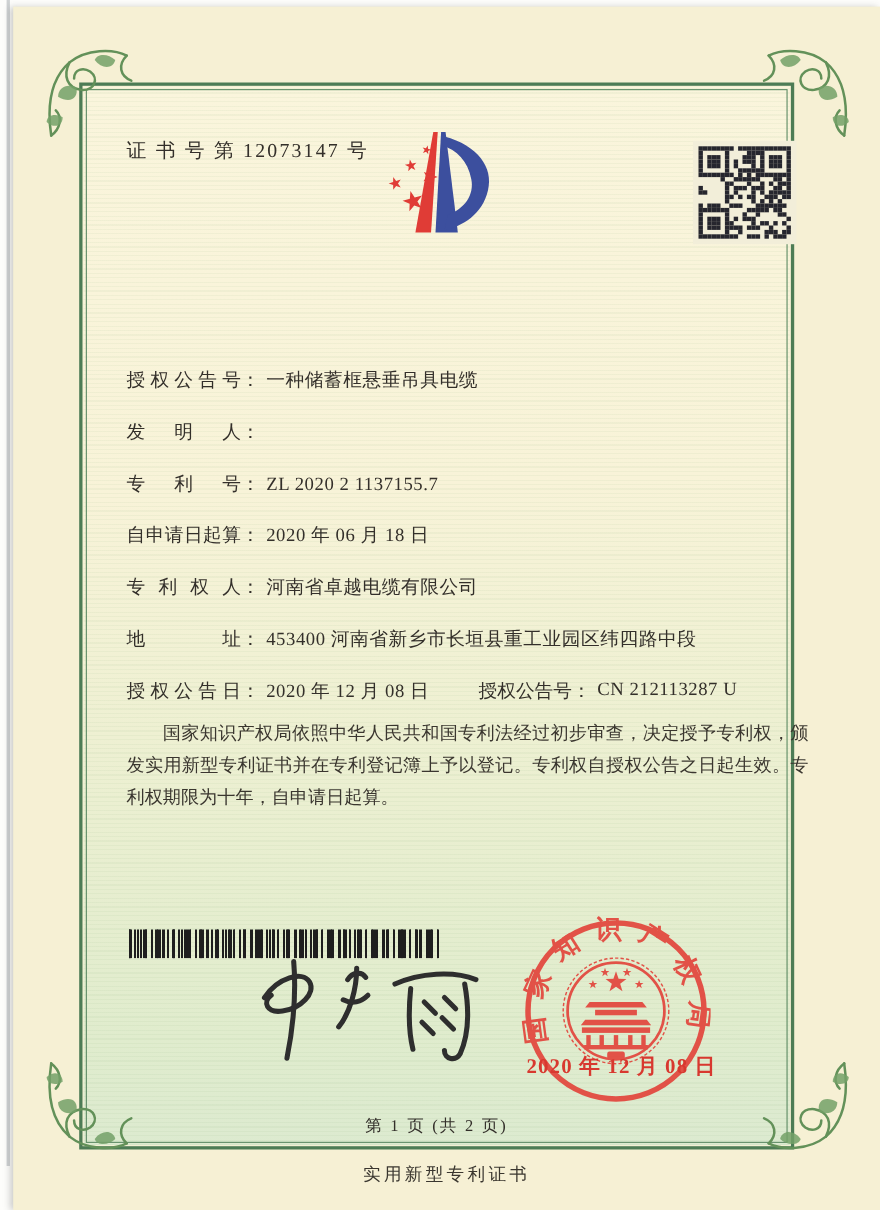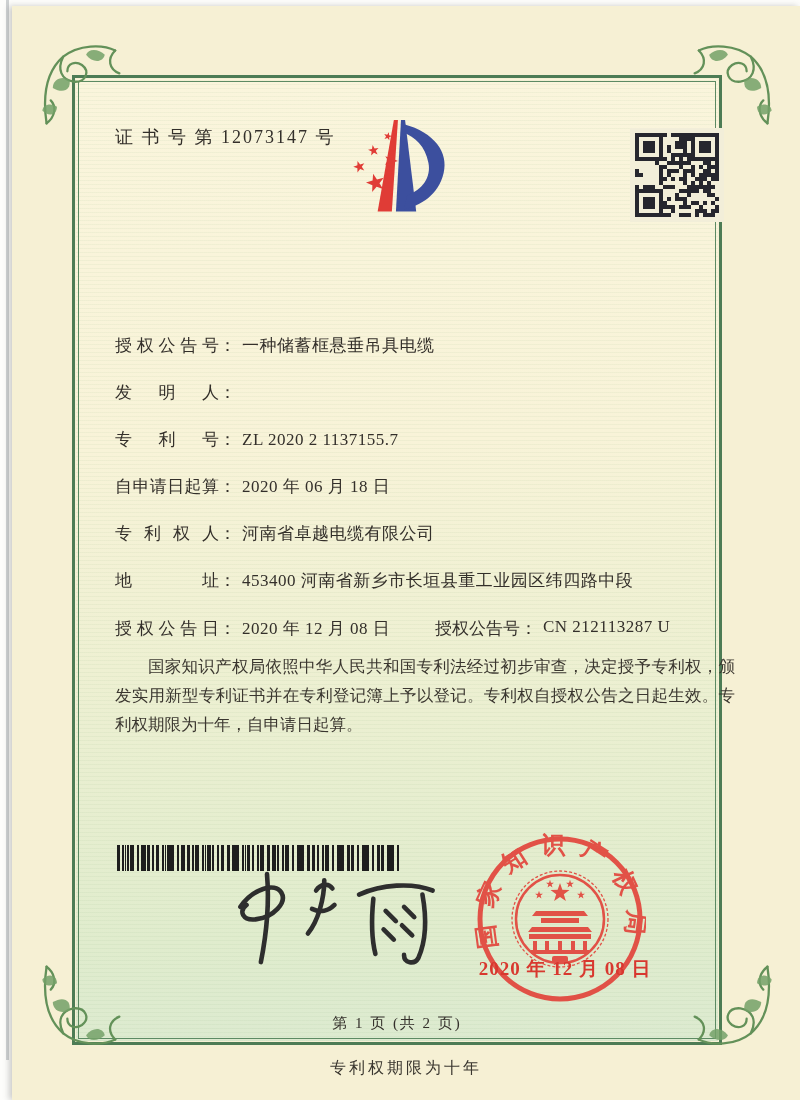--- a/index.html
+++ b/index.html
@@ -484,16 +484,16 @@
               <rect x="-29" y="31" width="58" height="4"></rect>
               <rect x="-8" y="37" width="16" height="7" rx="2"></rect>
             </g>
           </g>
         </g>
       </svg>
     </div>
     <div class="seal-date">2020 年 12 月 08 日</div>
 
     <div class="page-info">第 1 页 (共 2 页)</div>
-    <div class="footer-note">专利权期限为十年</div>
+    <div class="footer-note">实用新型专利证书</div>
 
   </div>
 </div>
 
 </body></html>

